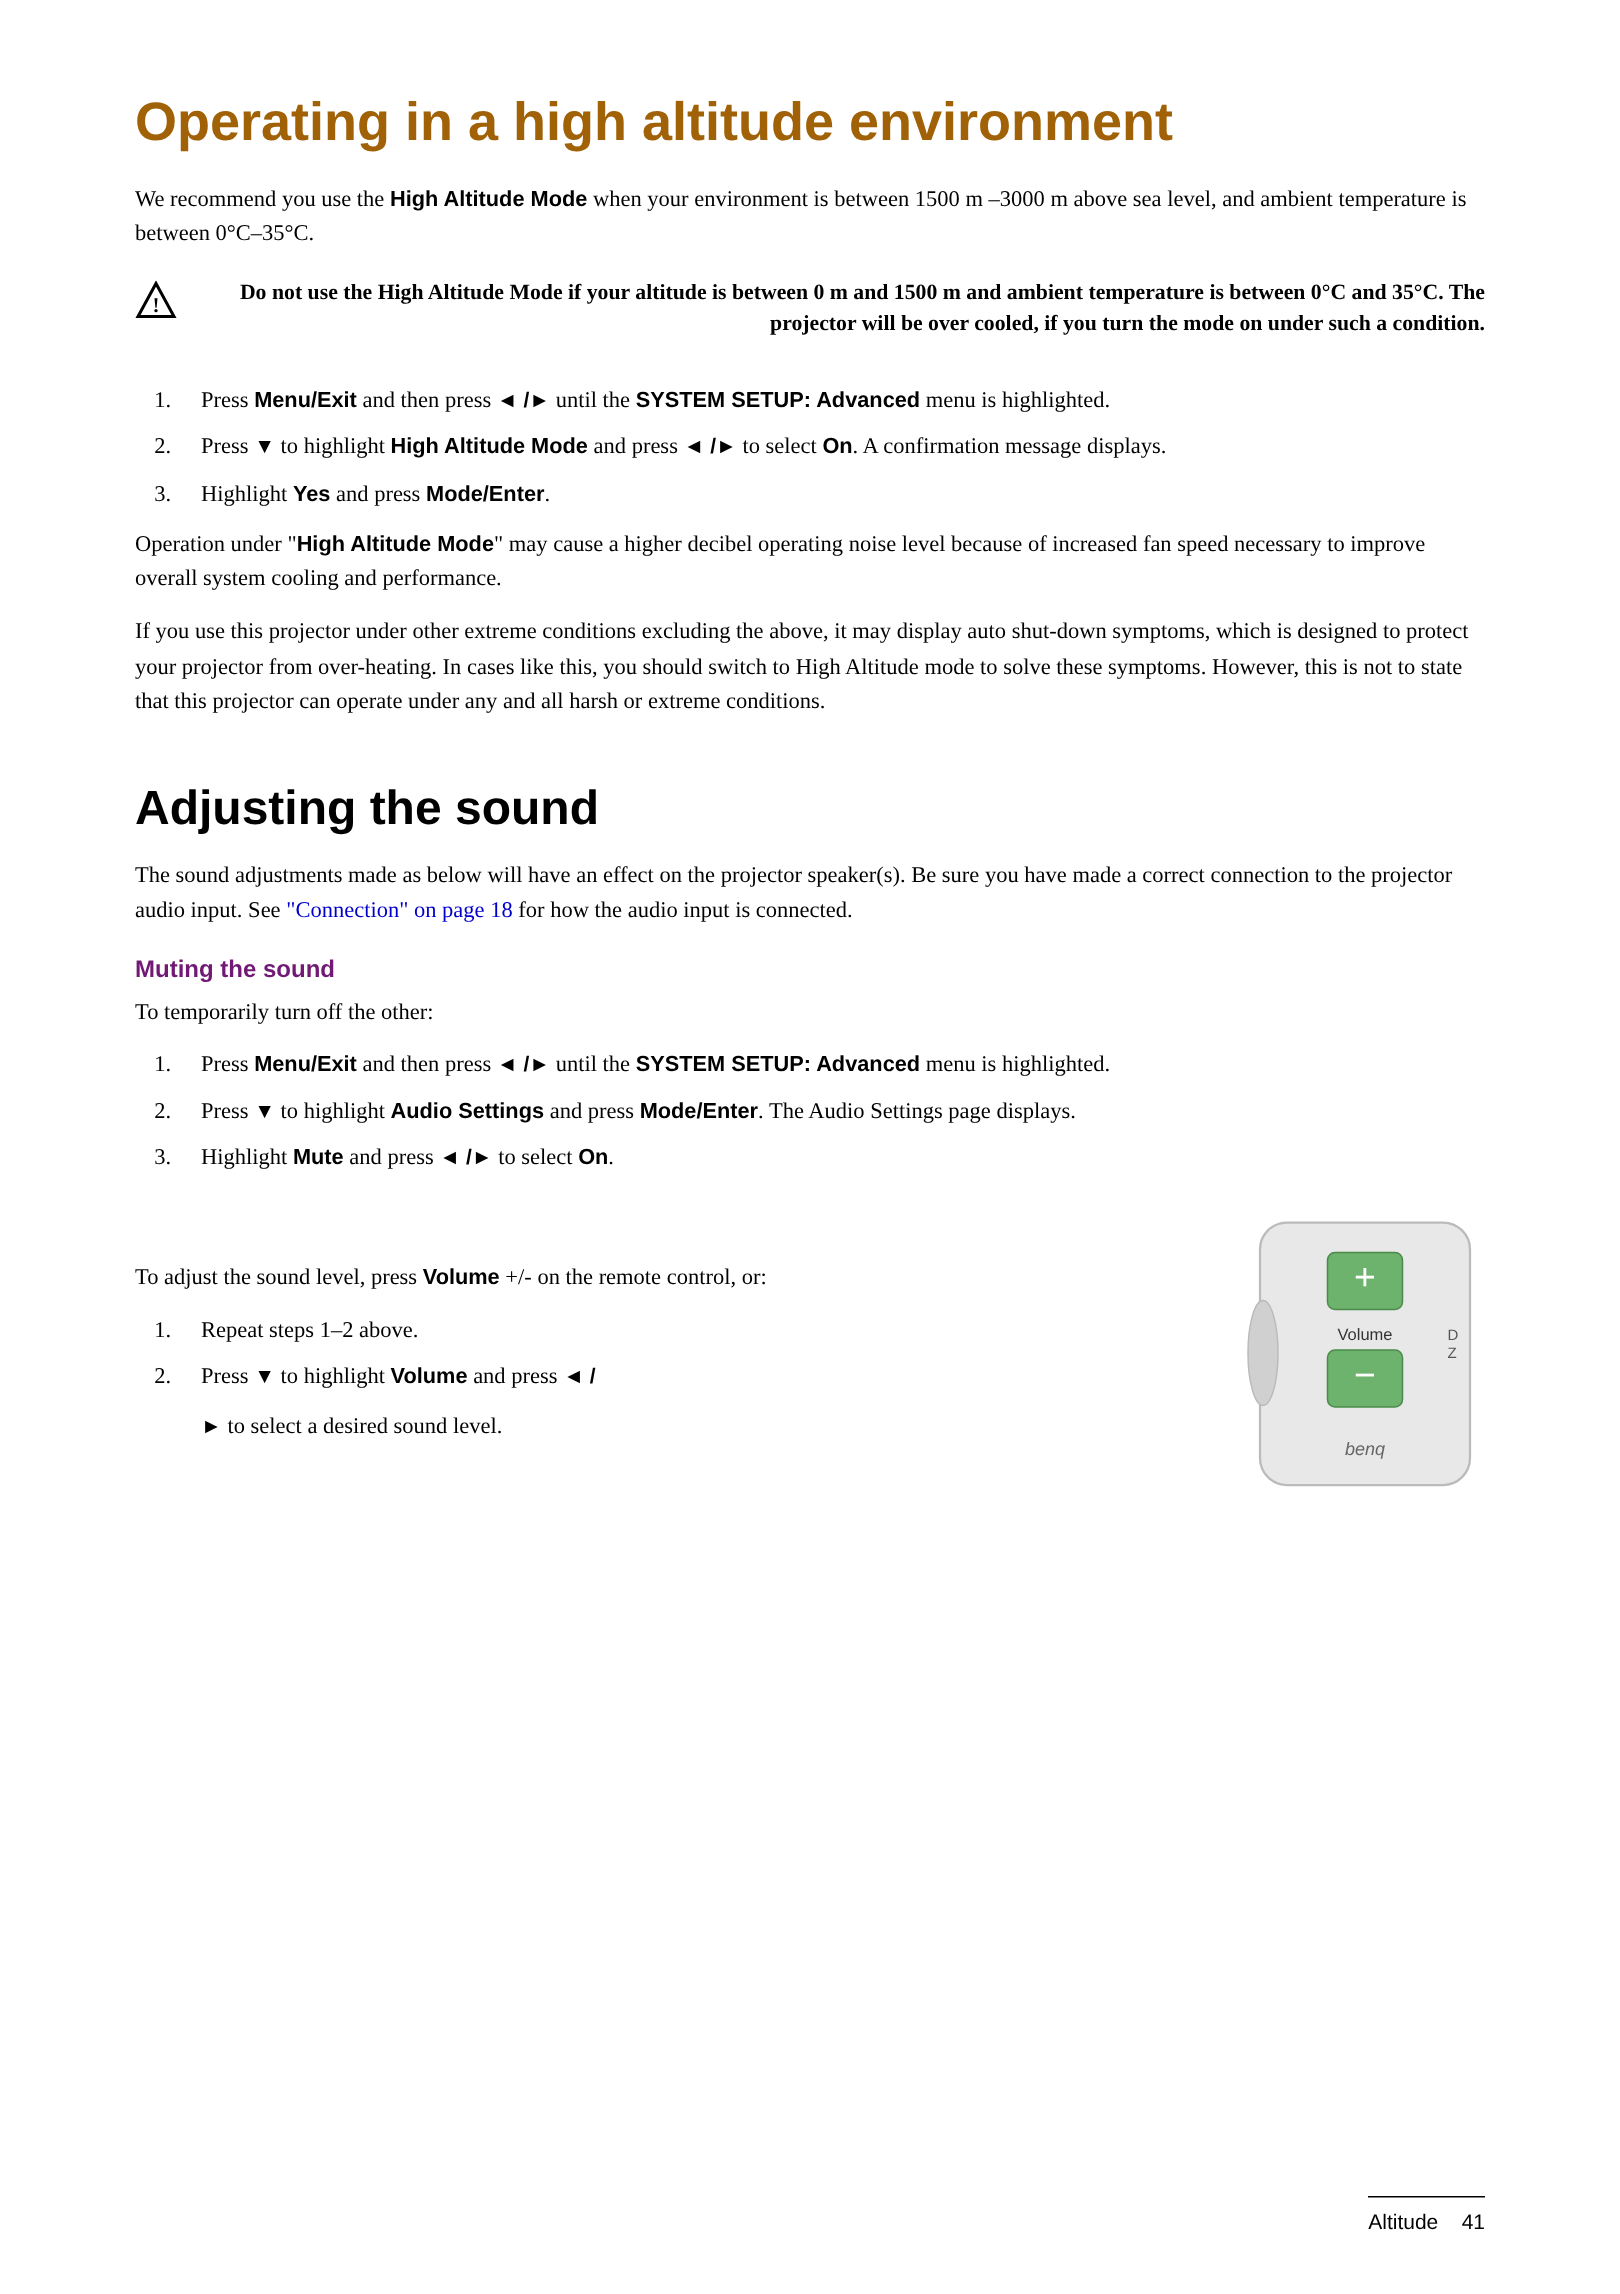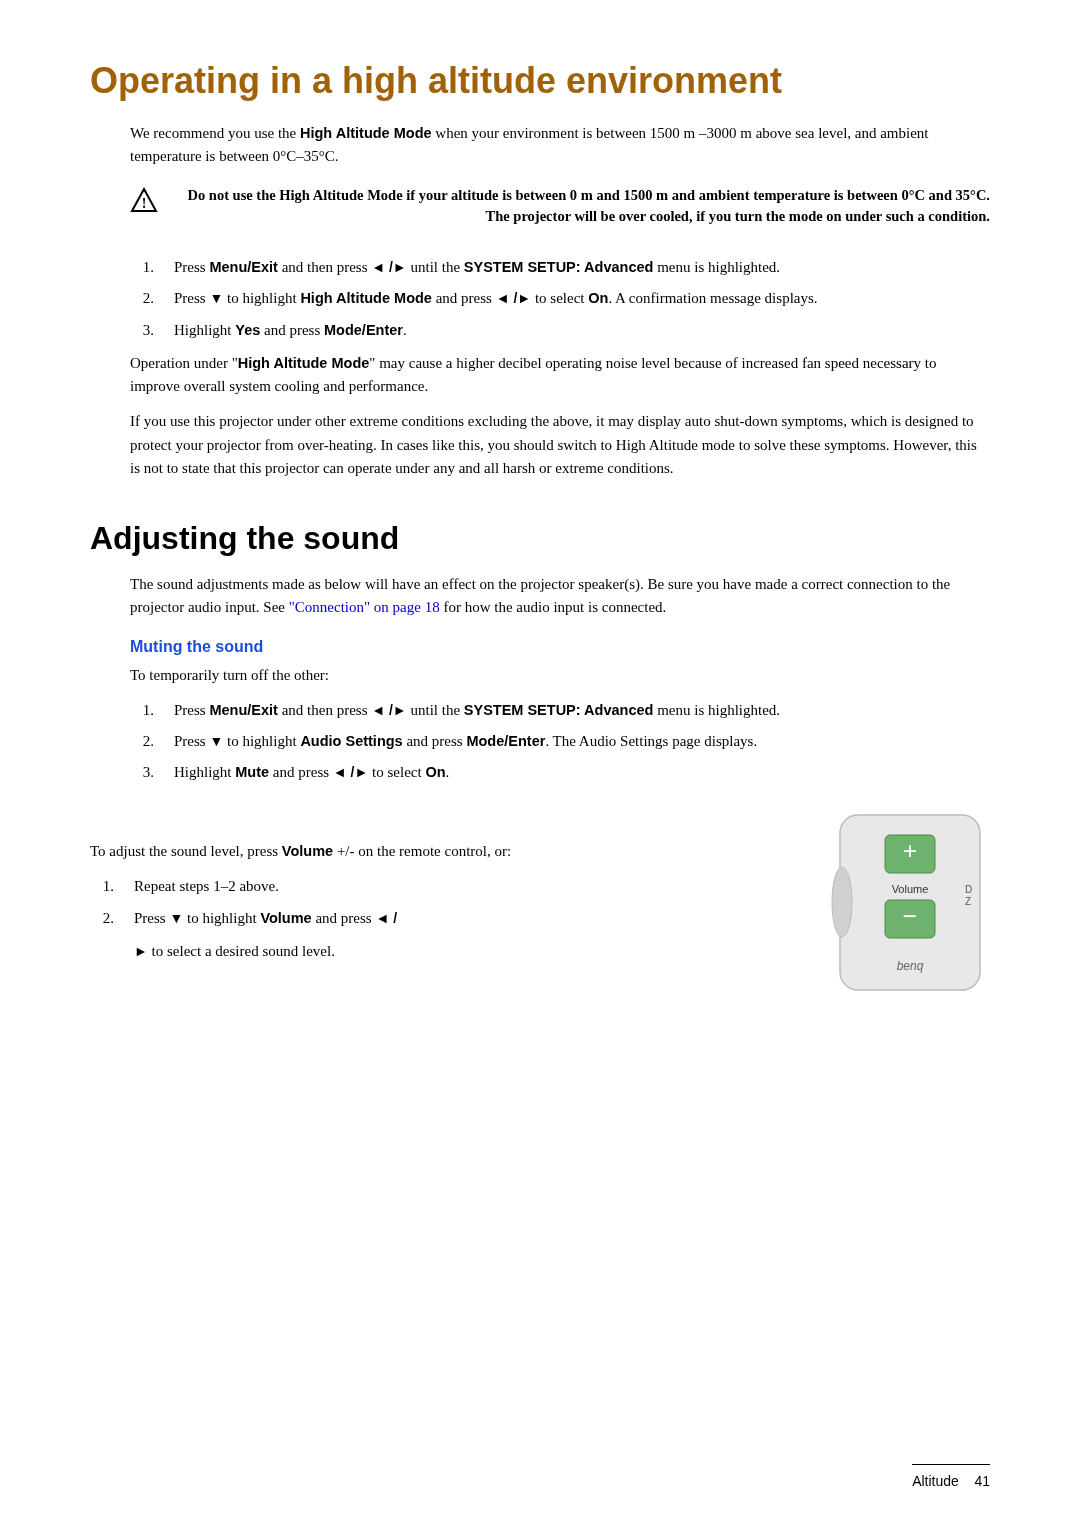--- a/index.html
+++ b/index.html
@@ -35,32 +35,31 @@
       font-weight: bold;
       color: #000;
       margin-bottom: 16px;
       margin-top: 40px;
     }
 
     h3.subsection-title {
       font-family: Arial, Helvetica, sans-serif;
       font-size: 16px;
       font-weight: bold;
-      color: #1d4ed8;
+      color: #701a75;
       margin-bottom: 8px;
       margin-top: 18px;
     }
 
     p {
       line-height: 1.55;
       margin-bottom: 12px;
     }
 
     .indent-block {
-      margin-left: 40px;
     }
 
     .warning-block {
       display: flex;
       align-items: flex-start;
       gap: 10px;
       margin: 16px 0 16px 0;
       border: none;
     }
 

